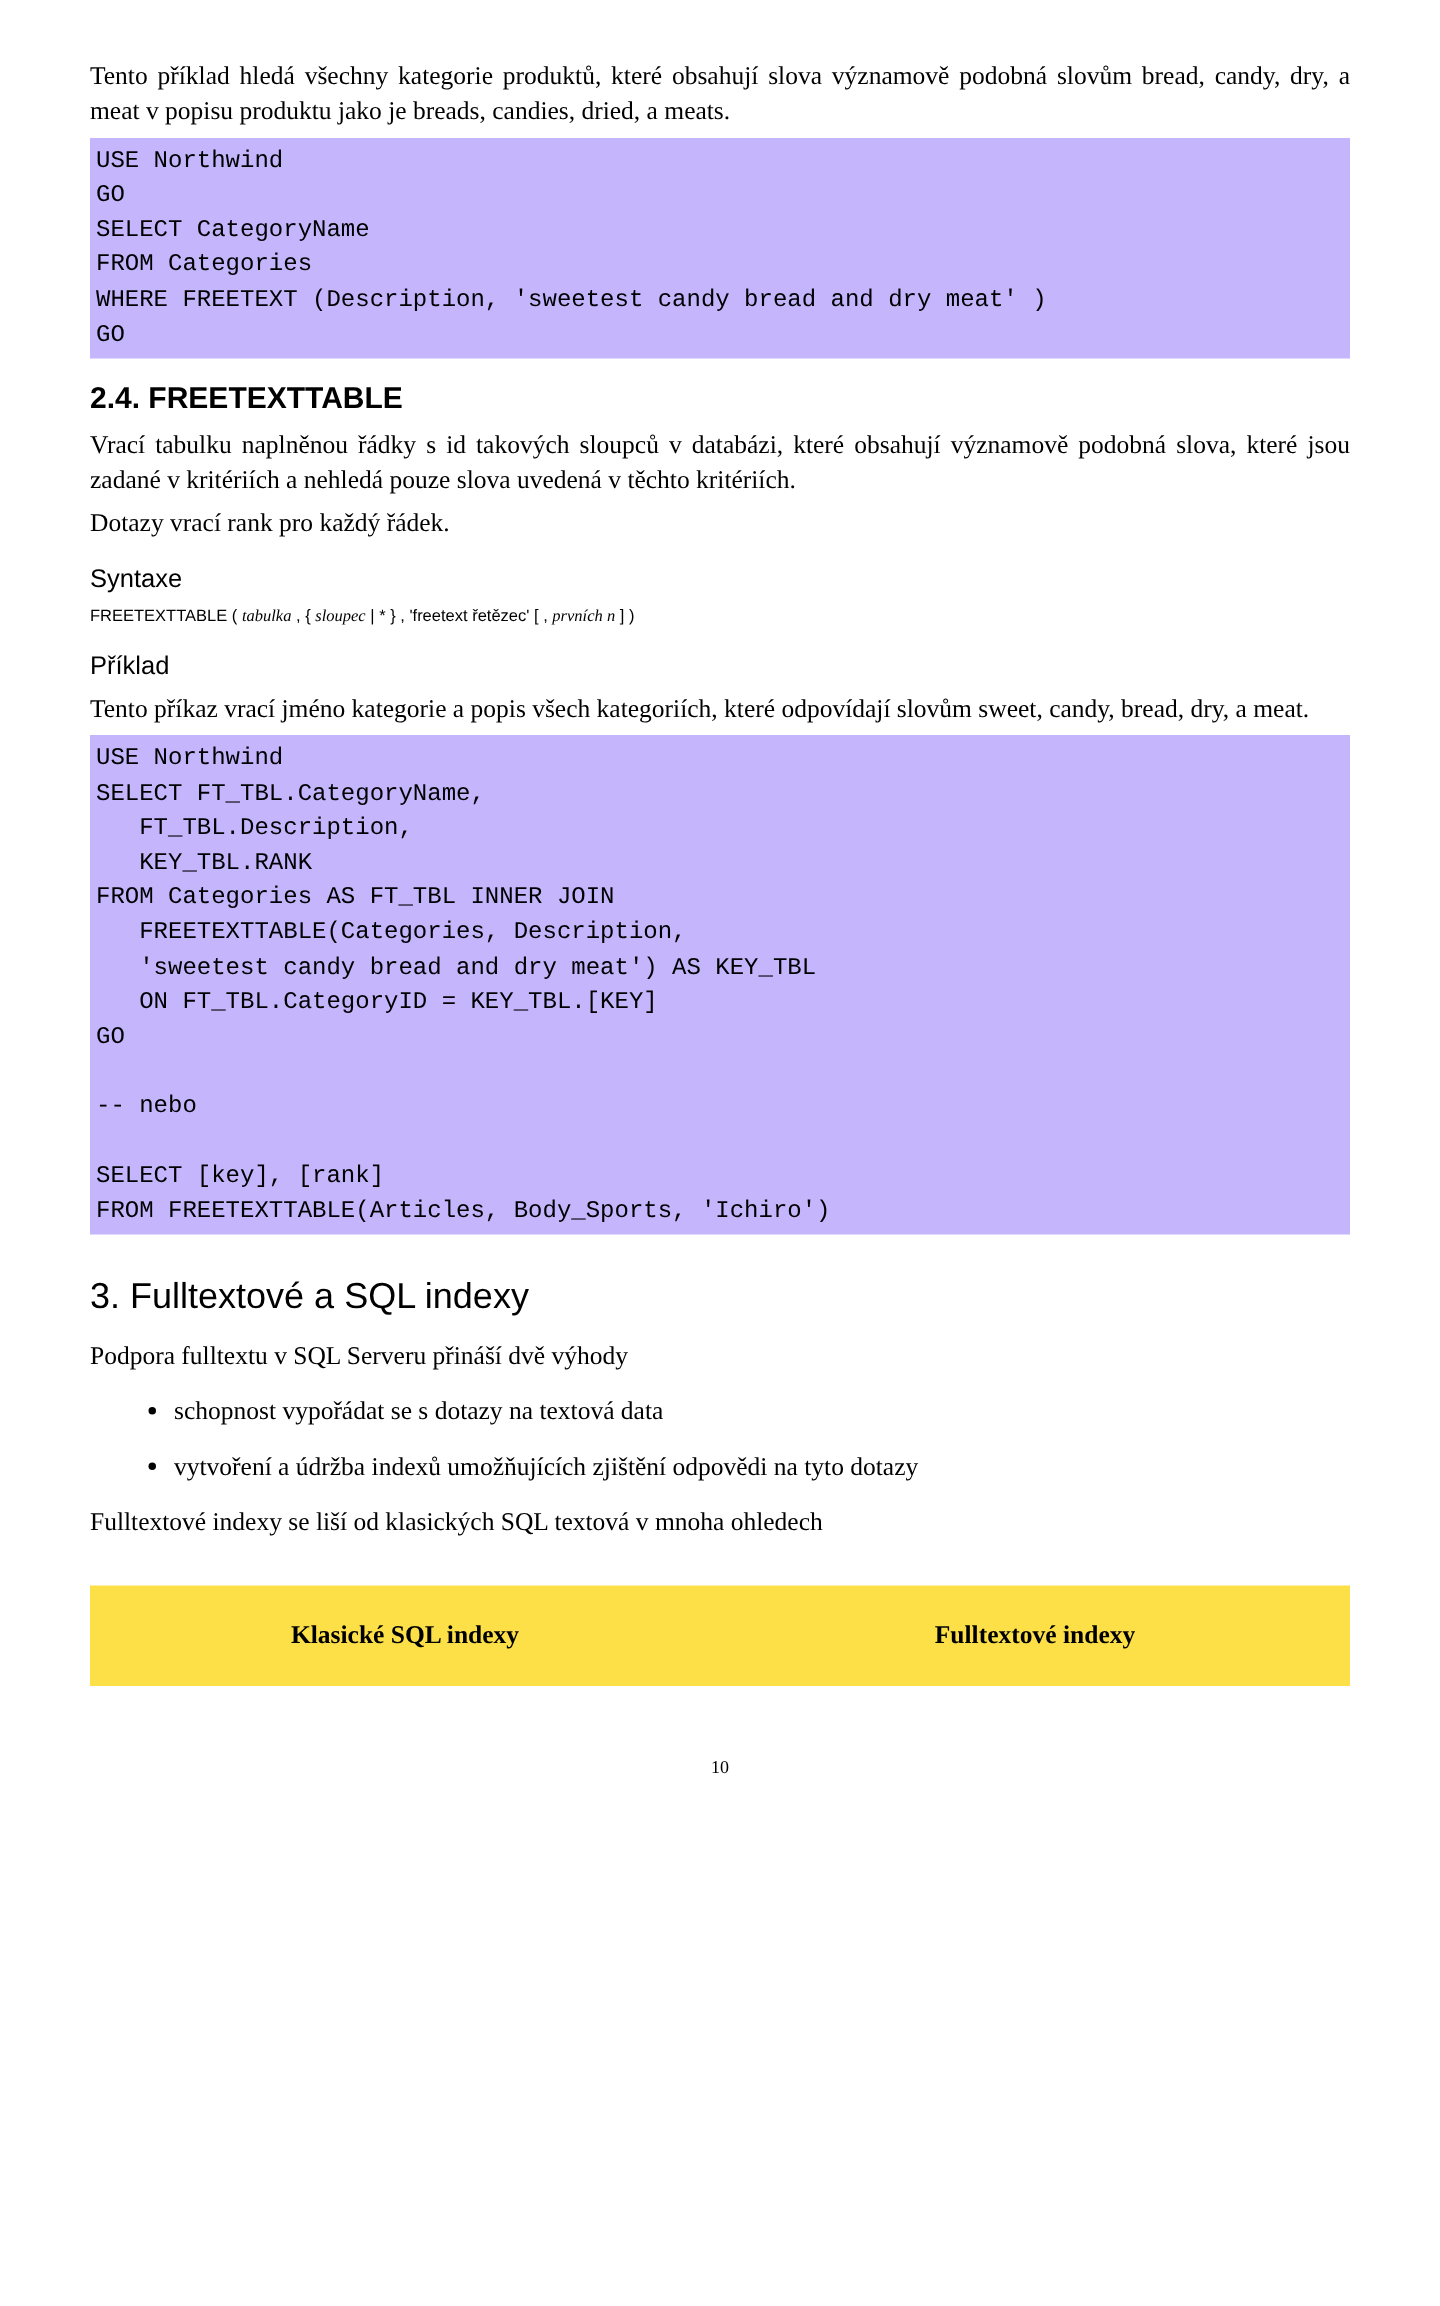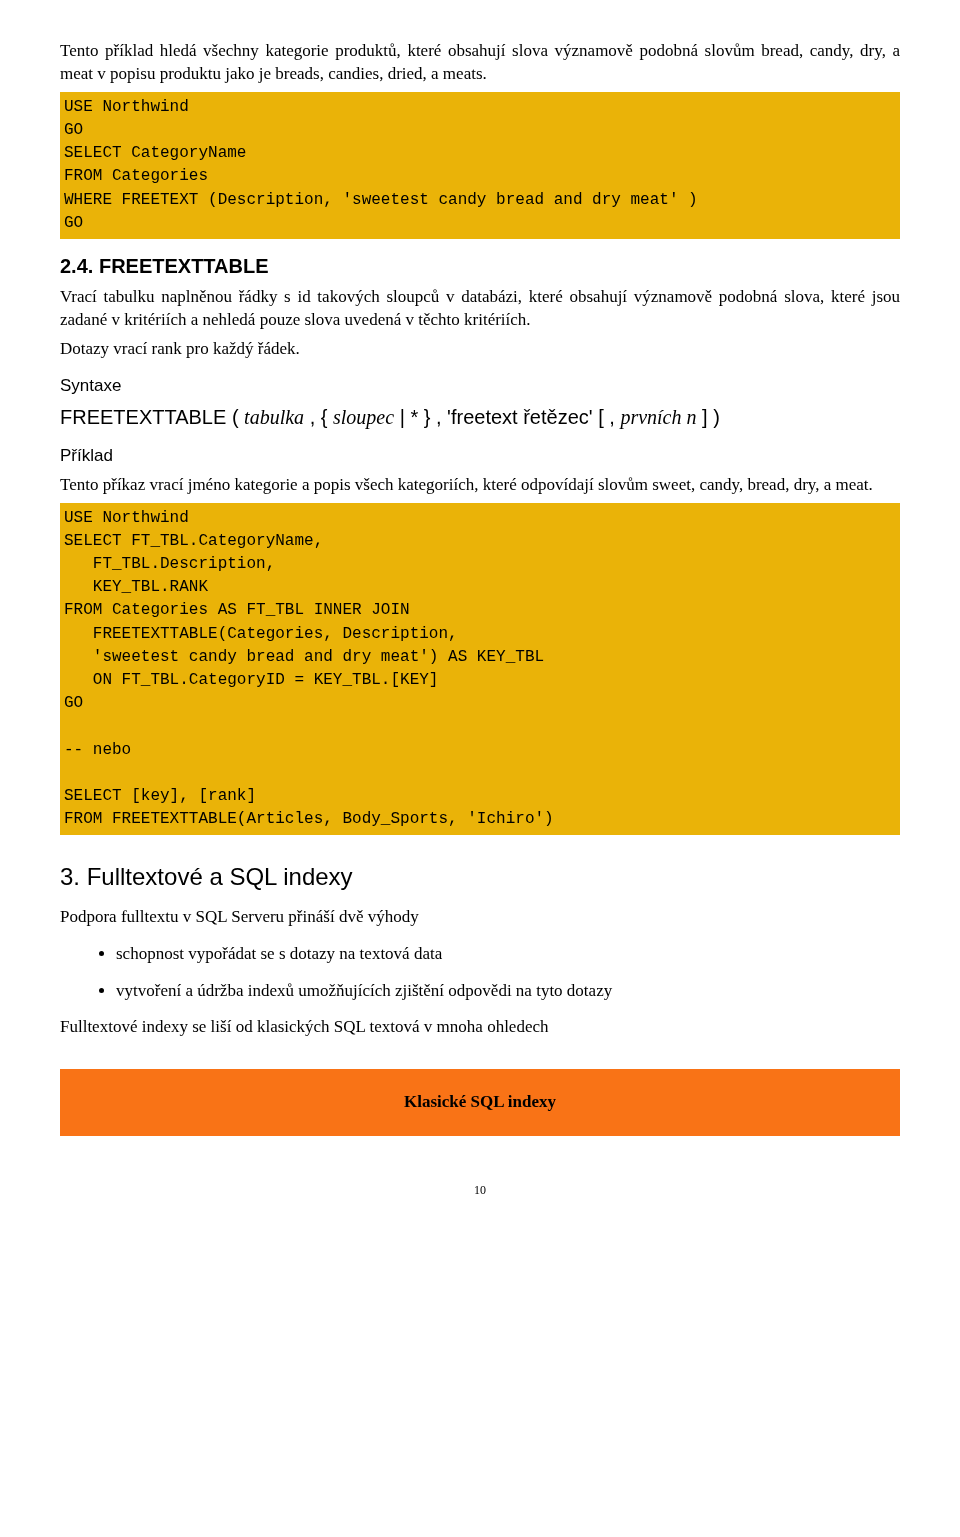--- a/index.html
+++ b/index.html
@@ -7,21 +7,21 @@
     margin: 0;
     padding: 40px 60px;
     font-family: "Times New Roman", Times, serif;
     font-size: 17px;
     color: #000;
     line-height: 1.35;
     width: 840px;
   }
   p { margin: 0 0 6px 0; text-align: justify; font-family: Liberation Serif, serif; }
   .code {
-    background: #eab308;
+    background: #c4b5fd;
     font-family: "Courier New", monospace;
     font-size: 16px;
     white-space: pre;
     padding: 4px 4px;
     margin: 4px 0 14px 0;
     line-height: 1.45;
   }
   h2.numbered {
     font-family: Arial, Helvetica, sans-serif;
     font-size: 20px;
@@ -29,21 +29,21 @@
     margin: 14px 0 6px 0;
   }
   h3.syntaxe {
     font-family: Arial, Helvetica, sans-serif;
     font-size: 17px;
     font-weight: normal;
     margin: 14px 0 6px 0;
   }
   .syntax-line {
     font-family: Arial, Helvetica, sans-serif;
-    font-size: 20px;
+    font-size: 11px;
     margin: 4px 0 12px 0;
   }
   .syntax-line .it { font-style: italic; font-family: "Times New Roman", serif; }
   .syntax-line .kw { }
   h1.sec3 {
     font-family: Arial, Helvetica, sans-serif;
     font-size: 24px;
     font-weight: normal;
     margin: 26px 0 12px 0;
   }
@@ -52,21 +52,21 @@
     padding-left: 40px;
   }
   ul.bullets li {
     margin: 14px 16px;
   }
   .table-wrap {
     margin-top: 30px;
   }
   .idx-row {
     display: flex;
-    background: #f97316;
+    background: #fde047;
     padding: 22px 0 22px 0;
   }
   .idx-cell {
     flex: 1;
     text-align: center;
     font-weight: bold;
     font-family: "Times New Roman", serif;
     font-size: 17px;
   }
   .pagenum {
@@ -124,16 +124,17 @@
 <ul class="bullets">
   <li>schopnost vypořádat se s dotazy na textová data</li>
   <li>vytvoření a údržba indexů umožňujících zjištění odpovědi na tyto dotazy</li>
 </ul>
 
 <p>Fulltextové indexy se liší od klasických SQL textová v mnoha ohledech</p>
 
 <div class="table-wrap">
   <div class="idx-row">
     <div class="idx-cell">Klasické SQL indexy</div>
+    <div class="idx-cell">Fulltextové indexy</div>
   </div>
 </div>
 
 <div class="pagenum">10</div>
 
 </body></html>

